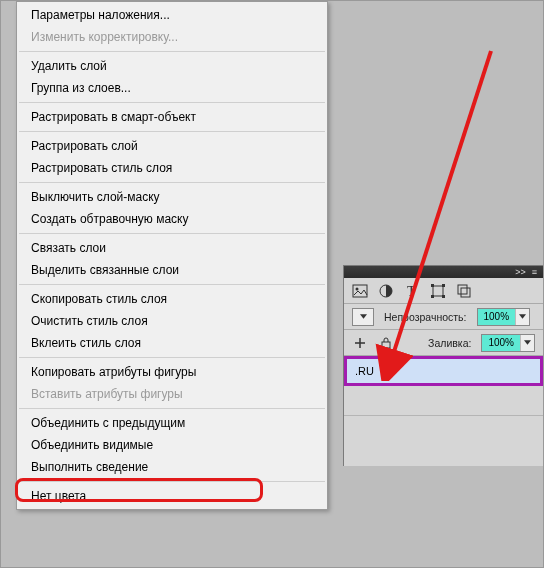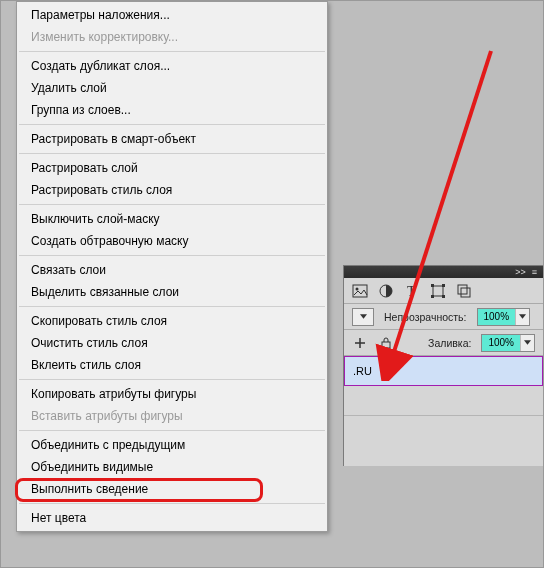--- a/index.html
+++ b/index.html
@@ -111,21 +111,21 @@
   .layer-item {
     height: 30px;
     display: flex;
     align-items: center;
     padding: 0 8px;
     border-bottom: 1px solid #b5b5b5;
     font-size: 11px;
   }
   .layer-item.selected {
     background: #cfe0f7;
-    border: 1px solid #a21caf;
+    border: 3px solid #a21caf;
   }
   .layer-spacer { height: 50px; background: #d6d6d6; }
   
   .arrow {
     position: absolute;
     left: 360px;
     top: 40px;
     pointer-events: none;
     z-index: 40;
   }
@@ -222,21 +222,20 @@
     </div>
     <div class="layer-item"></div>
     <div class="layer-spacer"></div>
   </div>
 </div>
 
 <div class="context-menu" id="ctx">
     <div class="menu-item">Параметры наложения...</div>
     <div class="menu-item disabled">Изменить корректировку...</div>
     <div class="menu-sep"></div>
-    <div class="menu-item">Создать дубликат слоя...</div>
     <div class="menu-item">Удалить слой</div>
     <div class="menu-item">Группа из слоев...</div>
     <div class="menu-sep"></div>
     <div class="menu-item">Растрировать в смарт-объект</div>
     <div class="menu-sep"></div>
     <div class="menu-item">Растрировать слой</div>
     <div class="menu-item">Растрировать стиль слоя</div>
     <div class="menu-sep"></div>
     <div class="menu-item">Выключить слой-маску</div>
     <div class="menu-item">Создать обтравочную маску</div>

